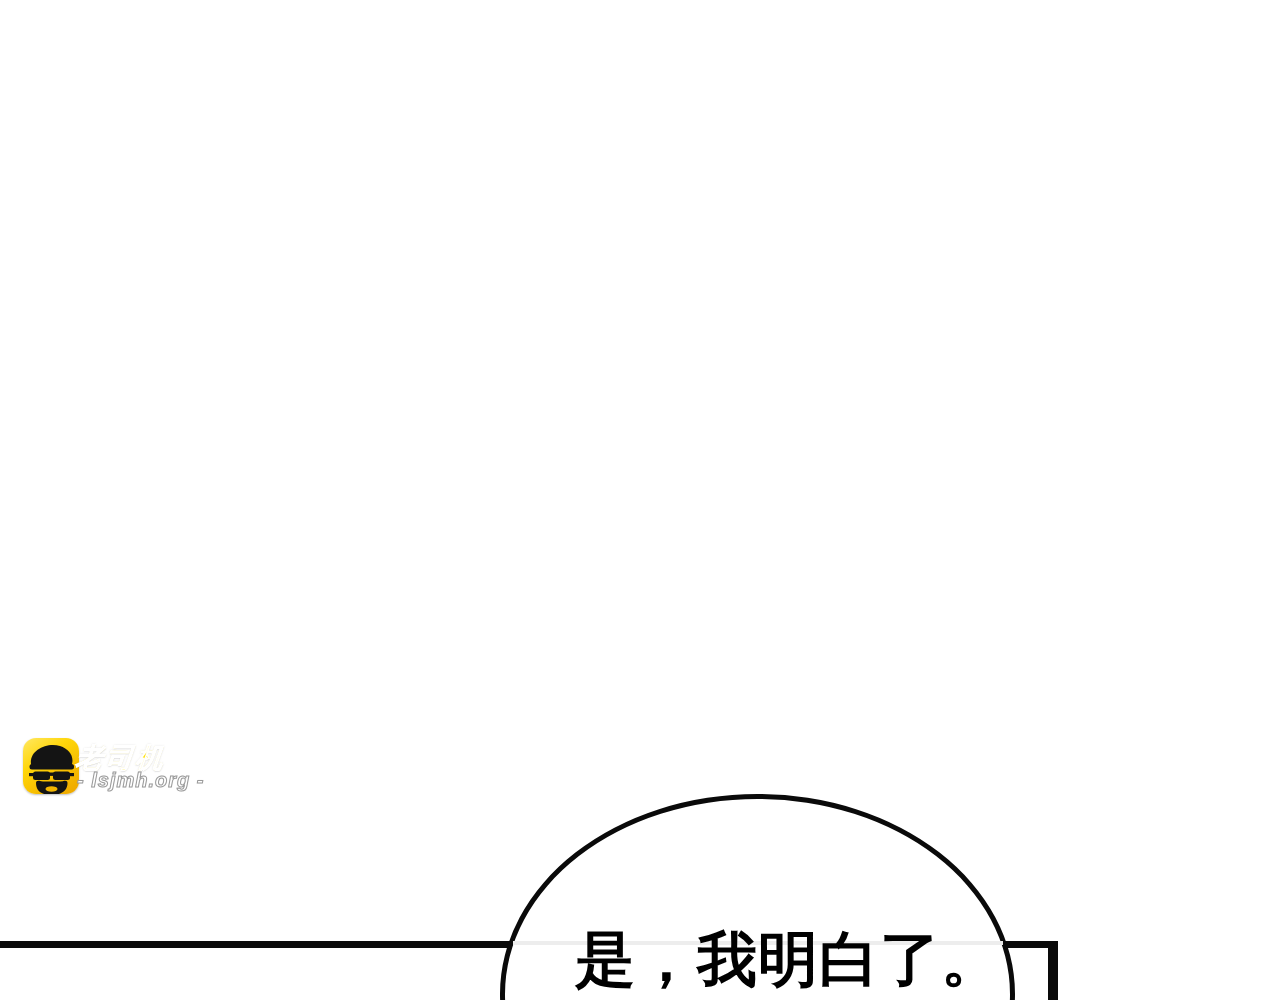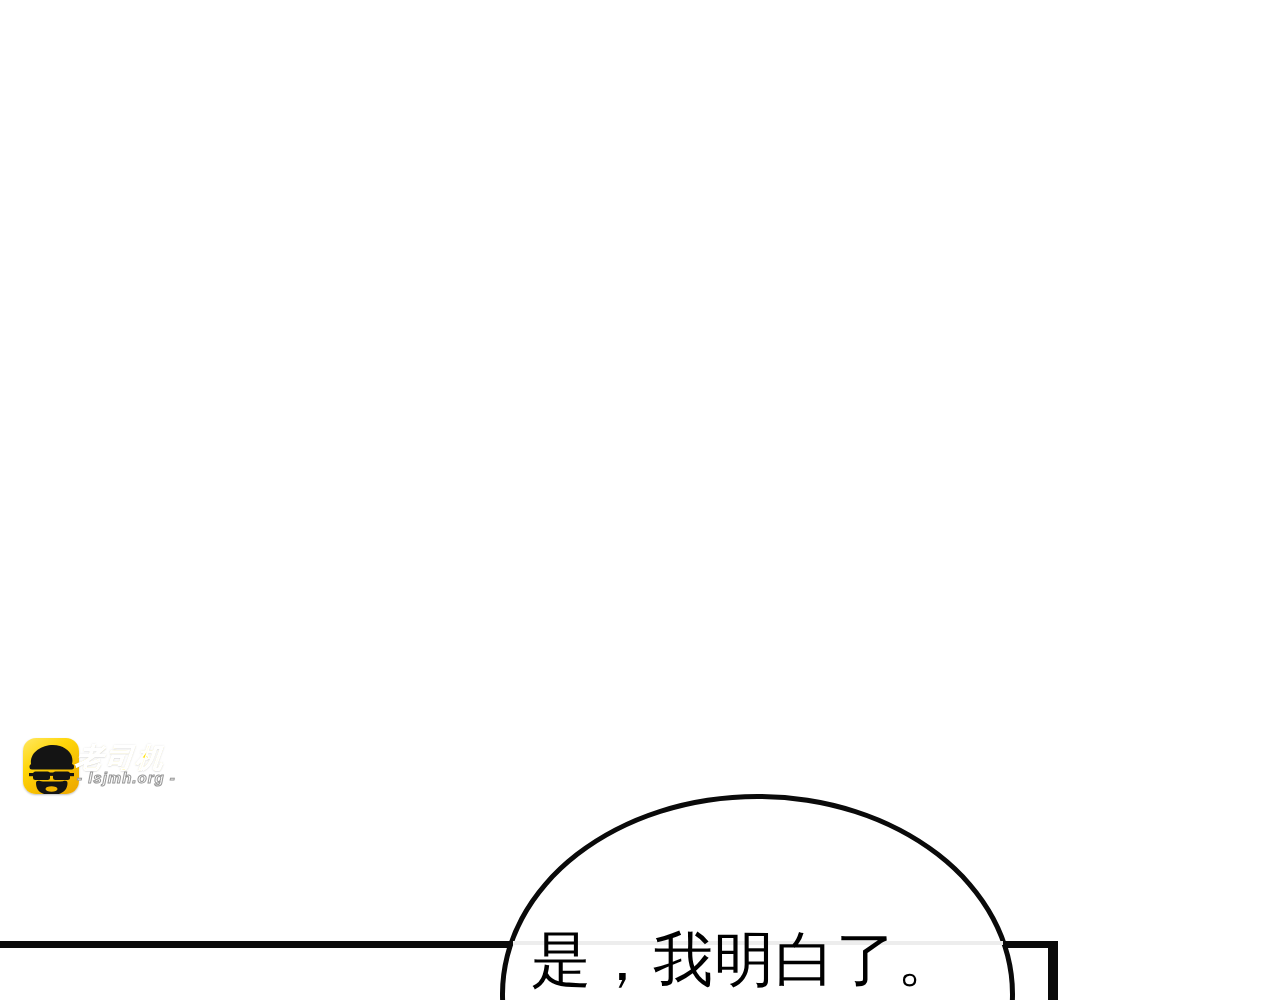--- a/index.html
+++ b/index.html
@@ -38,25 +38,25 @@
   }
   .seam-line {
     left: 513px; top: 941px;
     width: 490px; height: 4px;
     background: #ededed;
     z-index: 3;
   }
   .speech-bubble-text {
     left: 505px; top: 929px;
     width: 515px;
-    text-align: left;
+    text-align: center;
     transform: translateX(26px);
     font-size: 60px;
     line-height: 62px;
-    font-weight: 400;
+    font-weight: 700;
     color: #000000;
     letter-spacing: 1px;
     white-space: nowrap;
     z-index: 4;
   }
 
   
   .watermark { left: 0px; top: 730px; width: 220px; height: 70px; z-index: 5; }
   .wm-icon {
     position: absolute; left: 23px; top: 8px;
@@ -73,21 +73,21 @@
     font-style: italic;
     letter-spacing: 3px;
     color: #ffe000;
     transform: skewX(-6deg);
     -webkit-text-stroke: 1px #ffffff;
     text-shadow: 0 0 2px rgba(120,120,120,0.35), 0 1px 1px rgba(120,120,120,0.25);
     white-space: nowrap;
   }
   .wm-url {
     position: absolute; left: 77px; top: 39px;
-    font-size: 15px;
+    font-size: 20px;
     font-weight: bold;
     font-style: italic;
     letter-spacing: 1px;
     color: #ffffff;
     -webkit-text-stroke: 1px #9a9a9a;
     text-shadow: 0 0 1px rgba(130,130,130,0.6);
     white-space: nowrap;
   }
 </style>
 </head>

